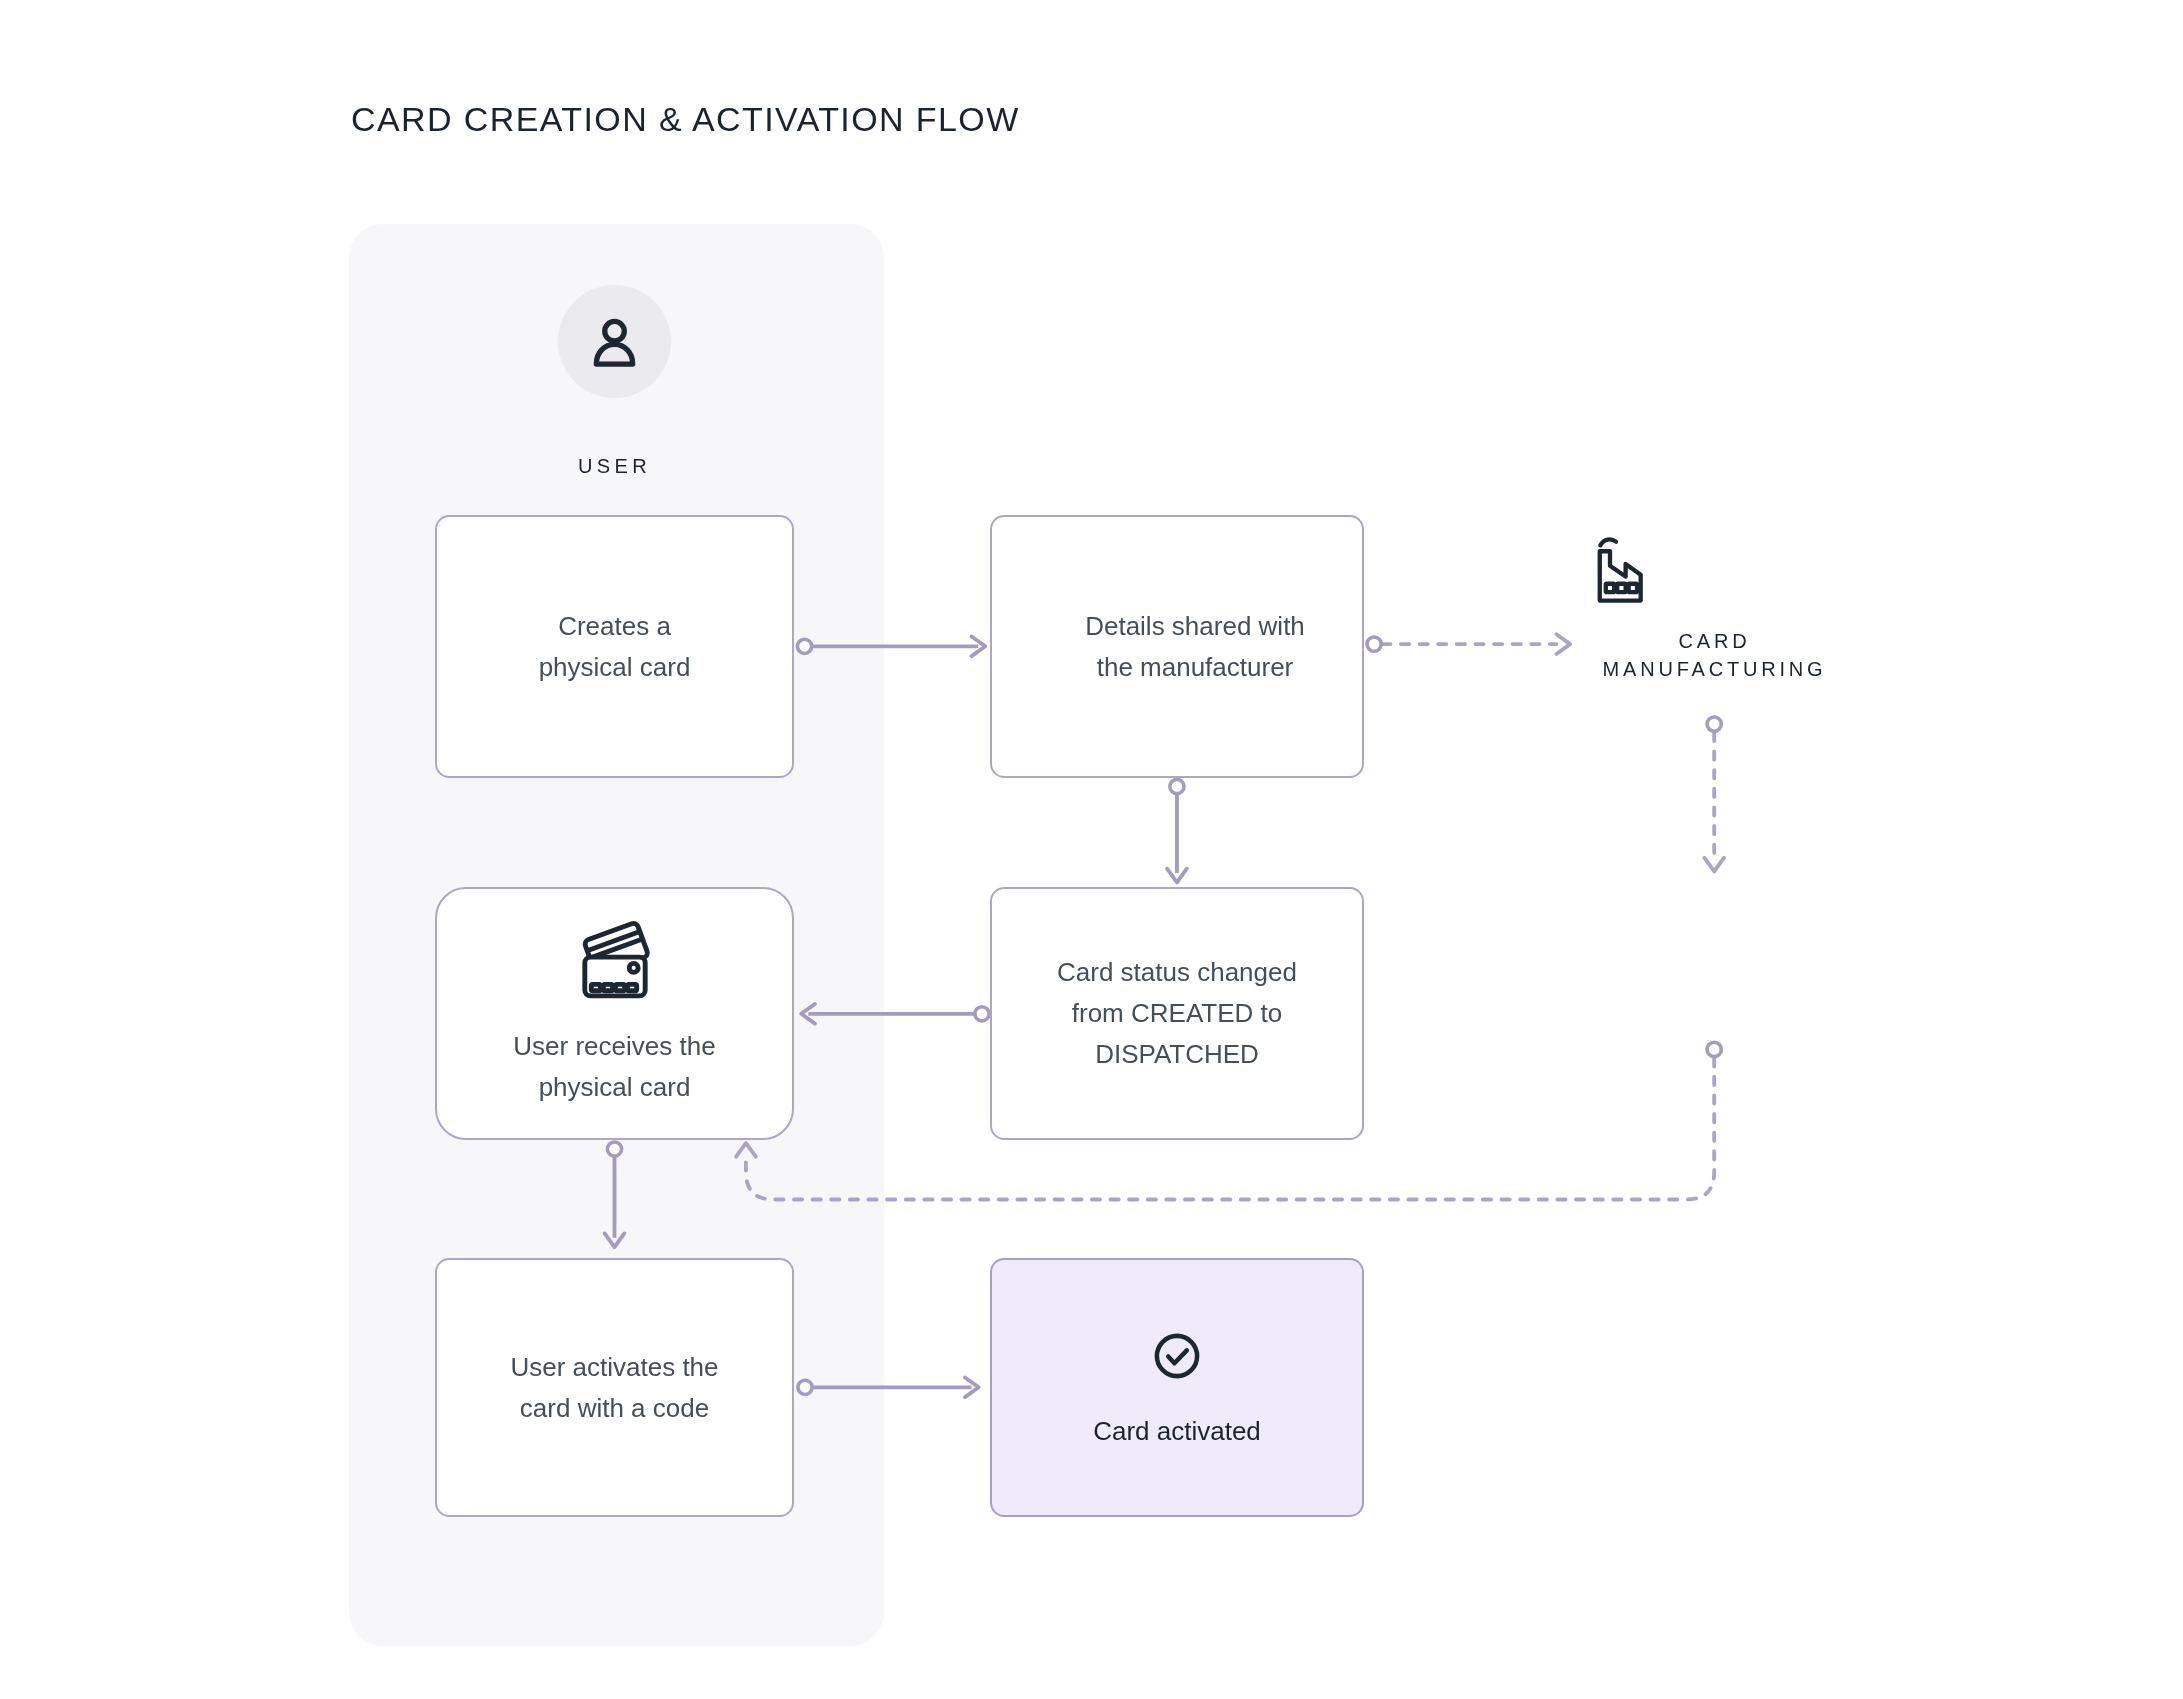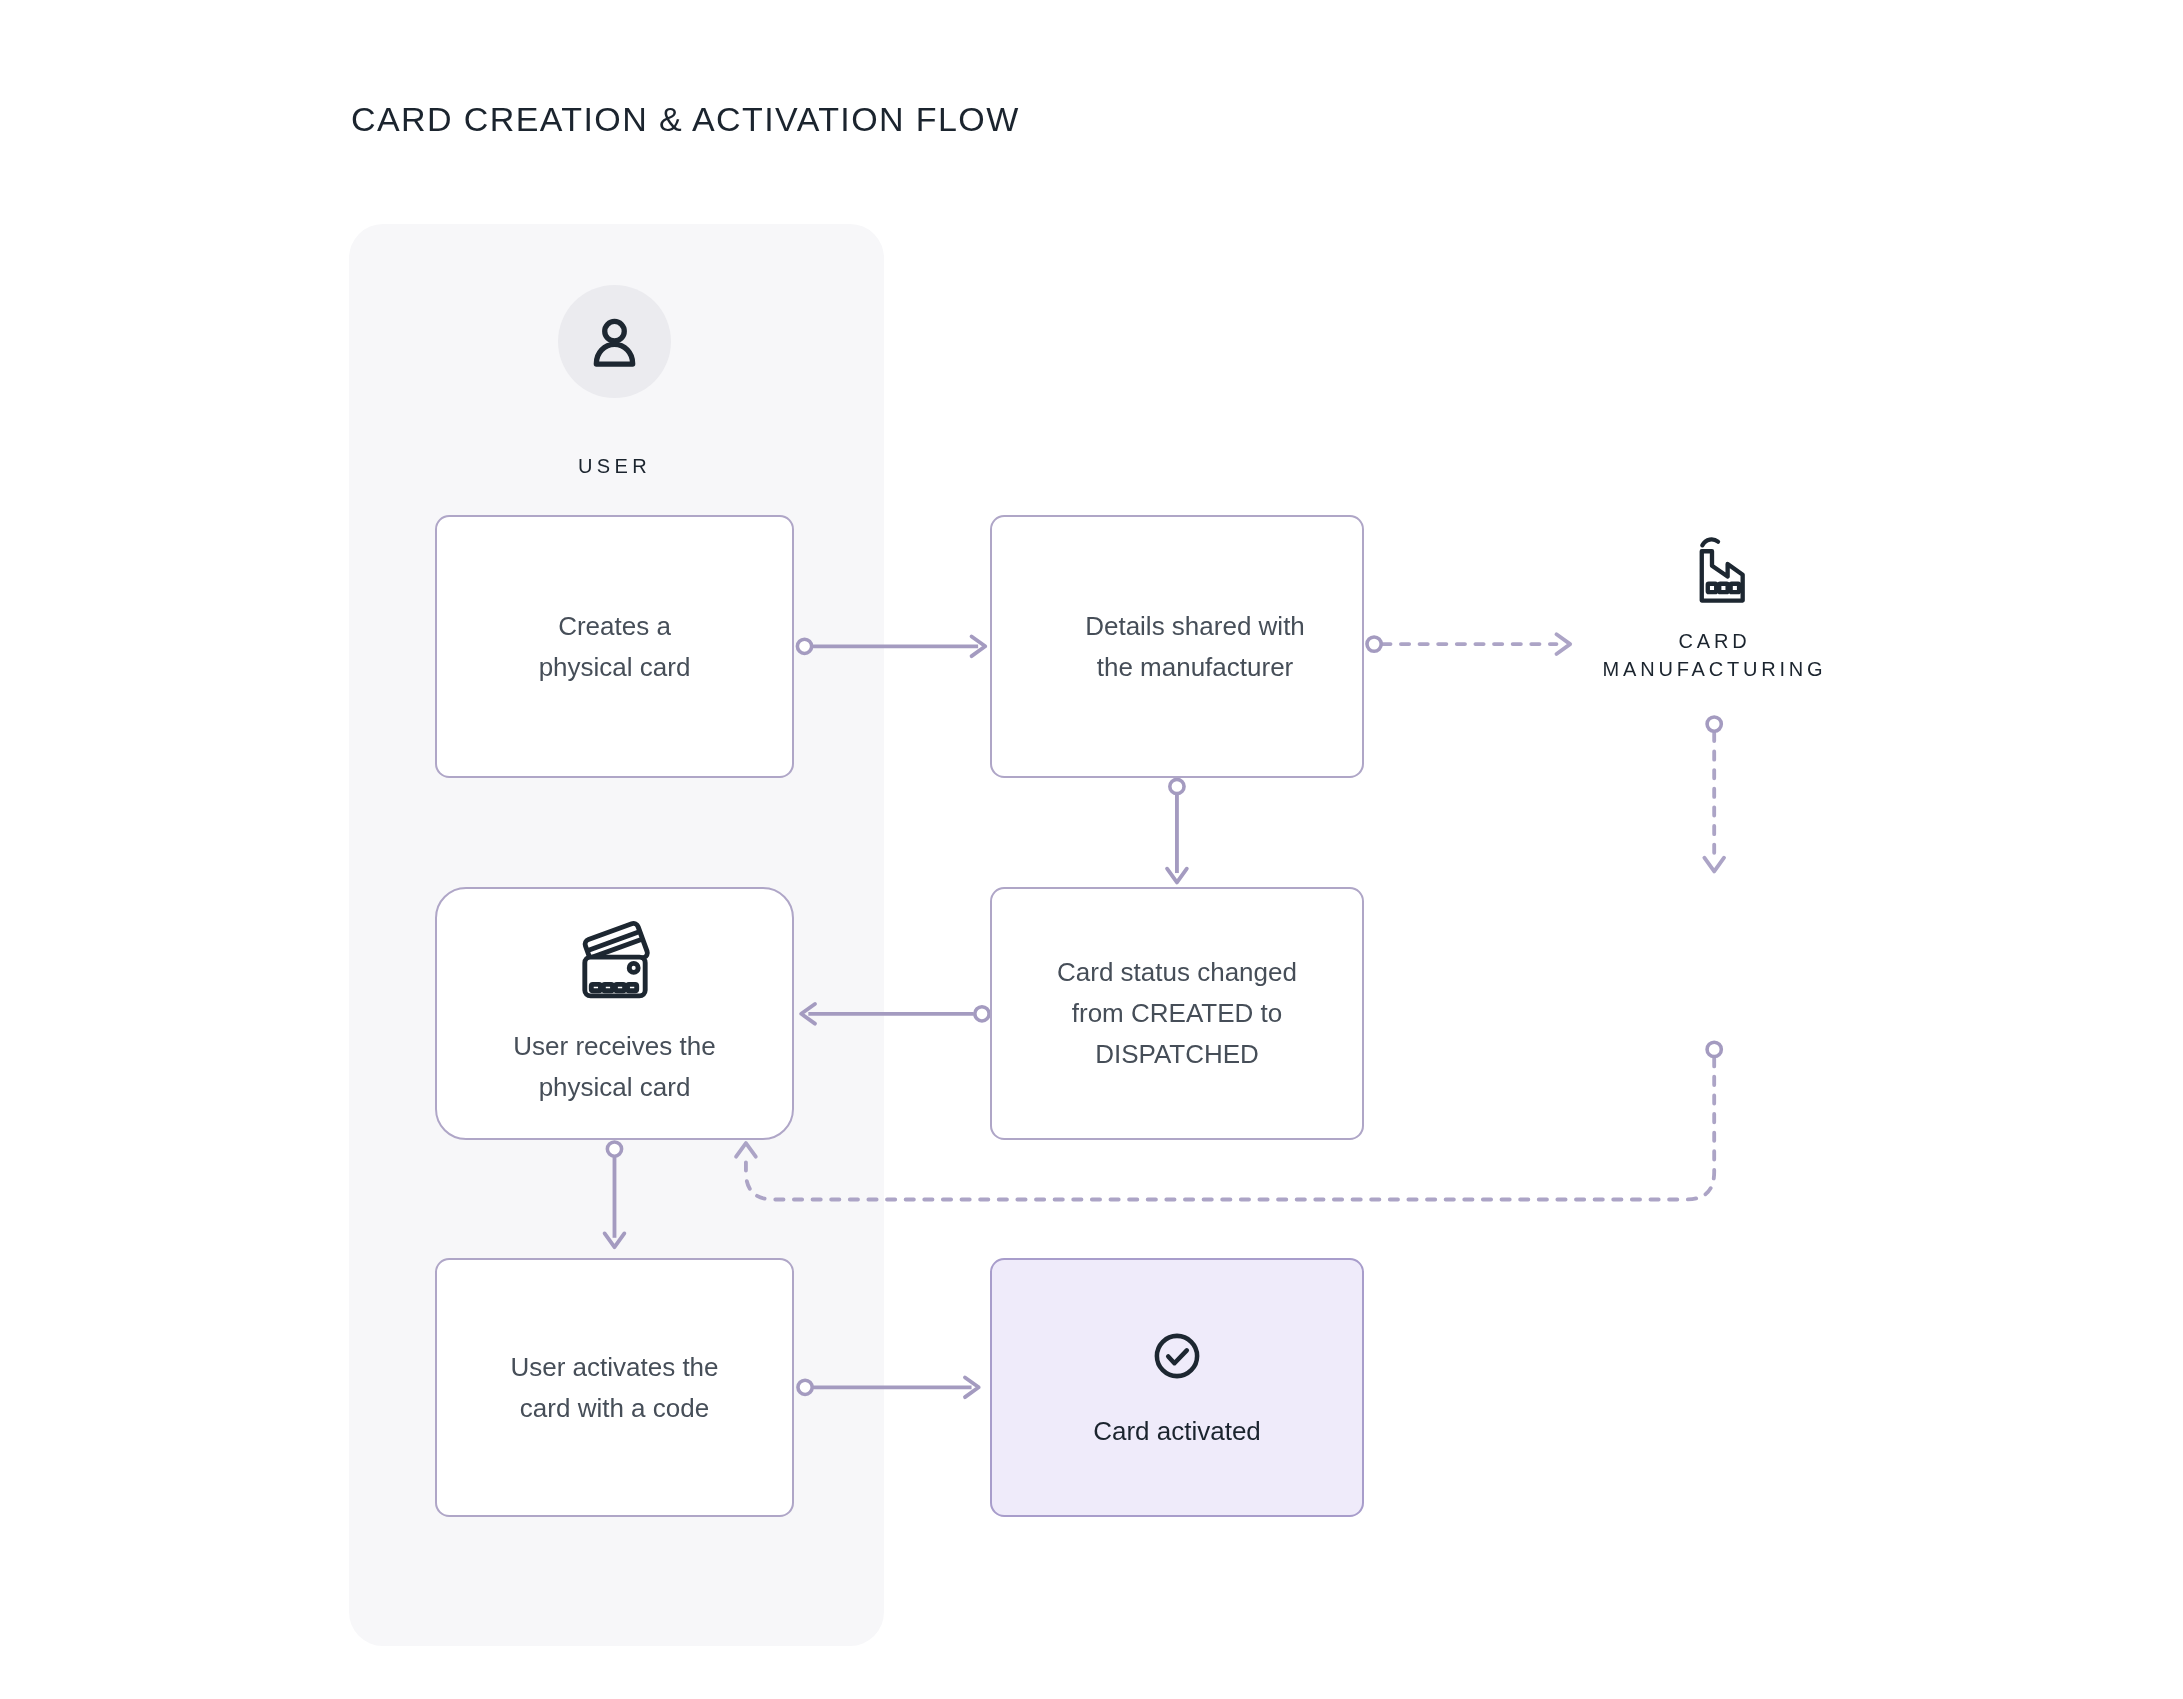--- a/index.html
+++ b/index.html
@@ -65,21 +65,21 @@
   .node-creates{left:435px;top:515px;width:359px;height:263px;}
   .node-details{left:990px;top:515px;width:374px;height:263px;padding-left:36px;}
   .node-status{left:990px;top:887px;width:374px;height:253px;}
   .node-receives{left:435px;top:887px;width:359px;height:253px;border-radius:31px;}
   .node-activates{left:435px;top:1258px;width:359px;height:259px;}
   .node-activated{left:990px;top:1258px;width:374px;height:259px;}
   .node-receives .node-icon{width:92px;height:92px;margin-bottom:15.3px;}
   .node-activated .node-icon{width:66px;height:66px;margin-bottom:22px;}
   .ext-node{
     position:absolute;width:285px;
-    display:flex;flex-direction:column;align-items:center;
+    display:flex;flex-direction:column;
     text-align:center;
   }
   .ext-node .ext-label{
     font-size:20px;font-weight:500;letter-spacing:3.8px;
     line-height:28.5px;color:var(--heading_text);
   }
   .ext-node .ext-label span{display:block;}
   .ext-manufacturing{left:1572px;top:532px;}
   .ext-manufacturing .ext-icon{width:82px;height:77px;margin-bottom:17.5px;}
   .ext-dispatched{left:1572px;top:888px;}

